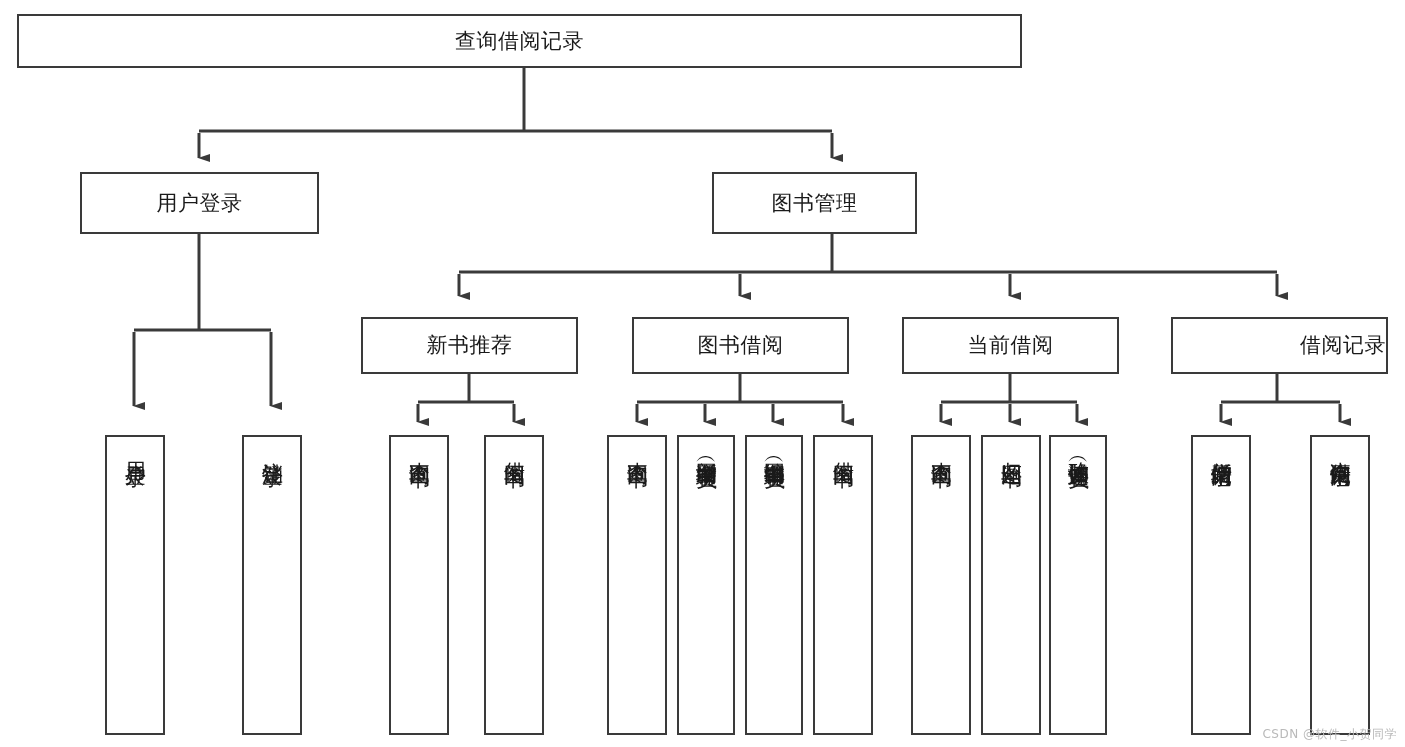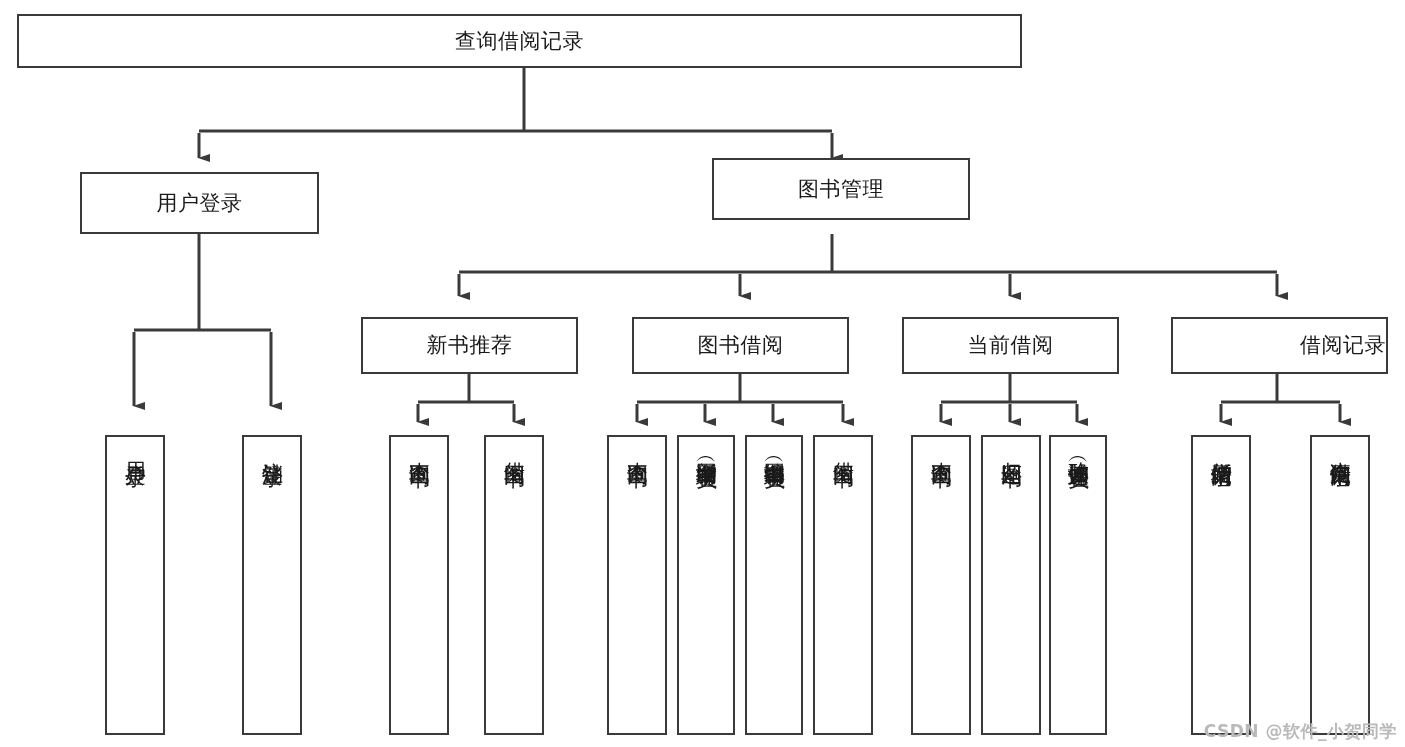--- a/index.html
+++ b/index.html
@@ -59,25 +59,24 @@
     white-space: nowrap;
   }
   .node.vert.tall .label {
     font-size: 21px;
     letter-spacing: 1px;
   }
   .watermark {
     position: absolute;
     right: 8px;
     bottom: 4px;
-    font-size: 17px;
+    font-size: 12px;
     color: #b9b9b9;
     white-space: nowrap;
     letter-spacing: 0.5px;
-    font-weight: bold;
   }
 </style>
 </head>
 <body>
 
 <div id="canvas">
 
   <svg class="edges" viewBox="0 0 1405 747">
     <defs>
       <marker id="arrow" markerWidth="10" markerHeight="12" refX="4" refY="11" orient="auto" markerUnits="userSpaceOnUse">
@@ -129,21 +128,21 @@
   </svg>
 
   <div class="node horiz" style="left:17px; top:14px; width:1005px; height:54px;">
     <span class="label">查询借阅记录</span>
   </div>
 
   <div class="node horiz" style="left:80px; top:172px; width:239px; height:62px;">
     <span class="label">用户登录</span>
   </div>
 
-  <div class="node horiz" style="left:712px; top:158px; width:258px; height:62px;">
+  <div class="node horiz" style="left:712px; top:172px; width:205px; height:62px;">
     <span class="label">图书管理</span>
   </div>
 
   <div class="node horiz" style="left:361px; top:317px; width:217px; height:57px;align-items:center;">
     <span class="label">新书推荐</span>
   </div>
 
   <div class="node horiz" style="left:902px; top:317px; width:217px; height:57px;">
     <span class="label">当前借阅</span>
   </div>

